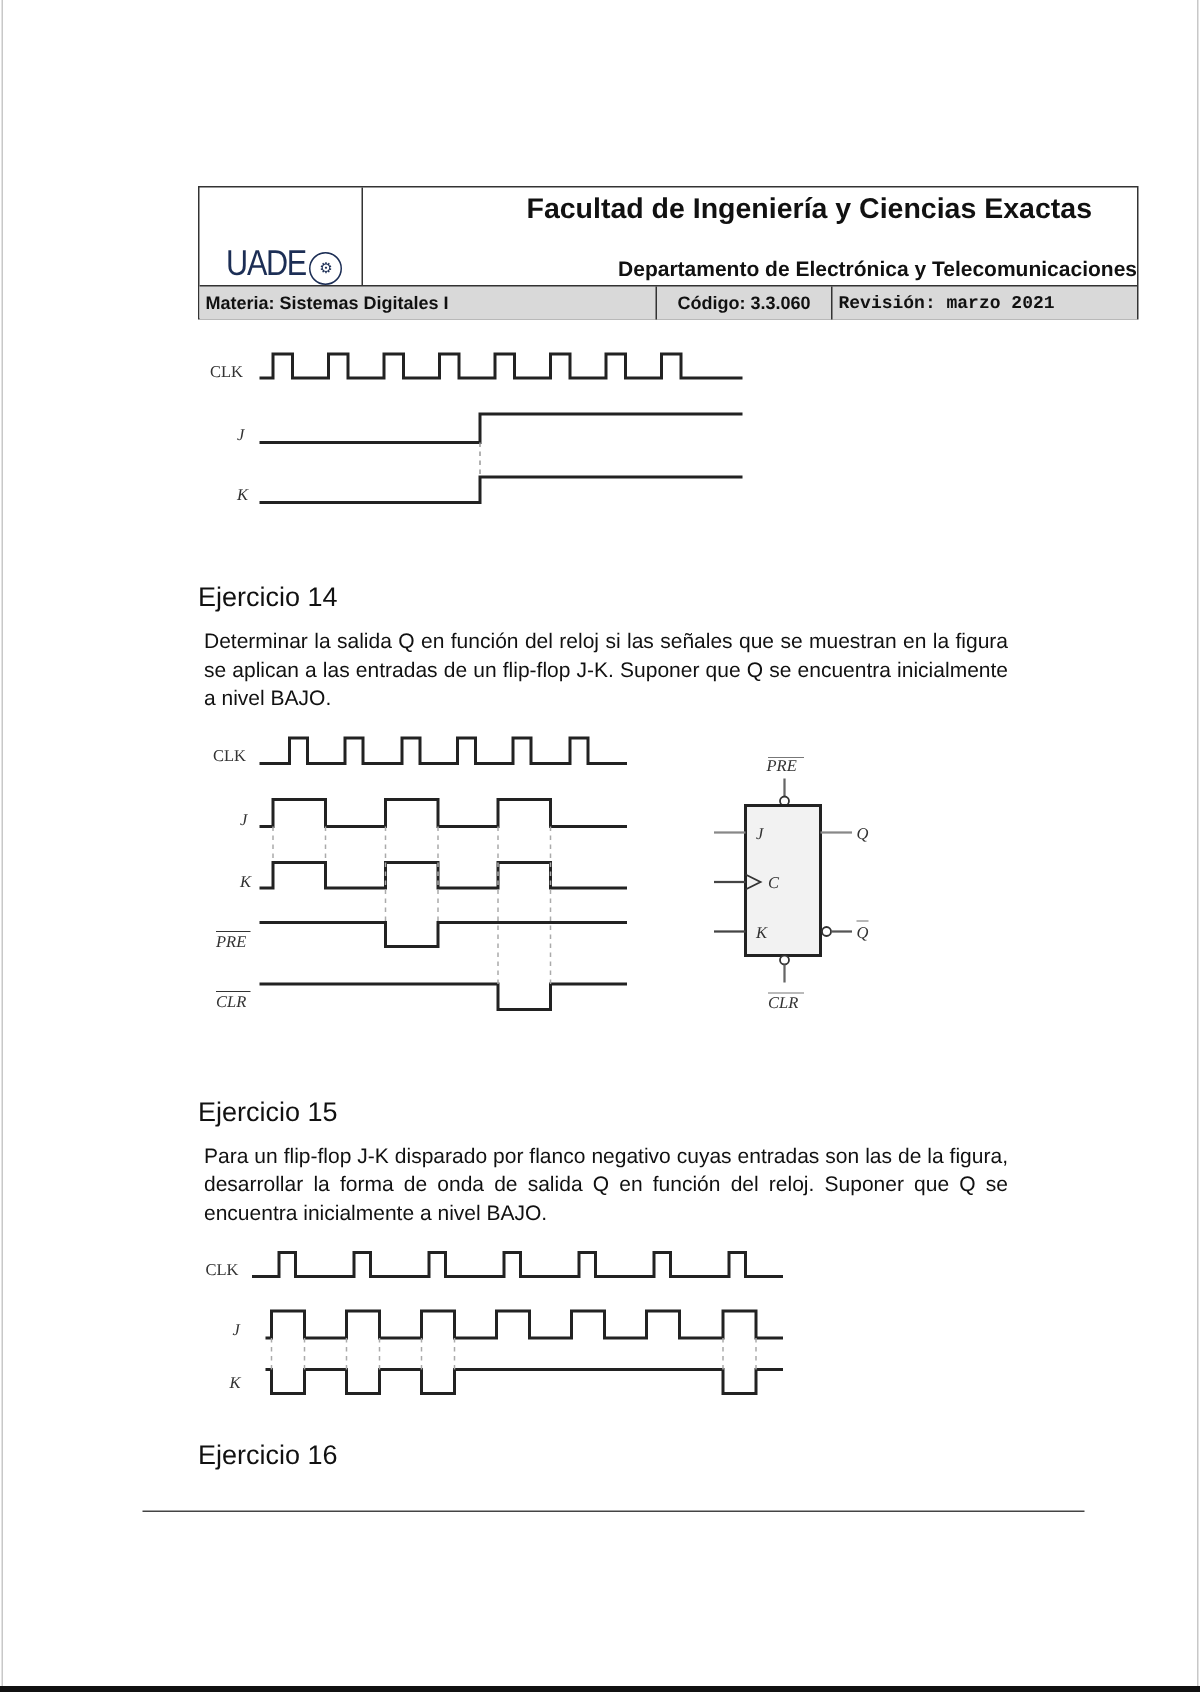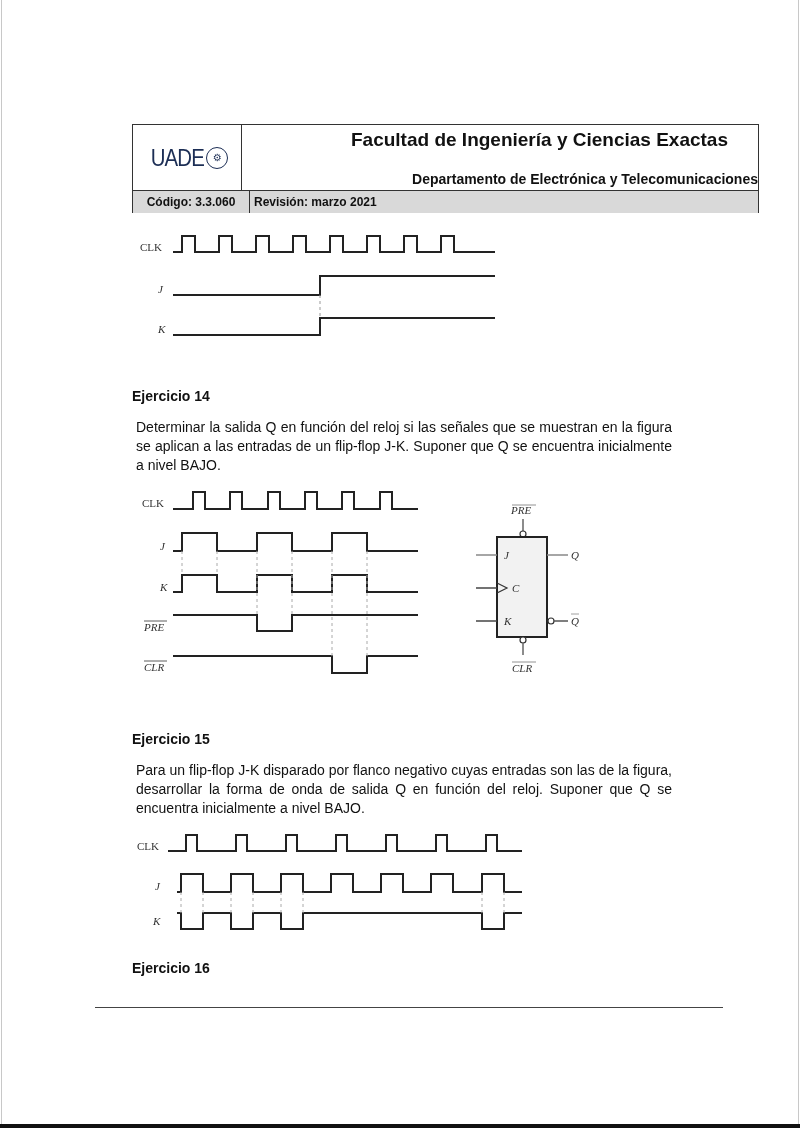--- a/index.html
+++ b/index.html
@@ -1,49 +1,50 @@
 <!DOCTYPE html>
 <html><head>
 <meta charset="utf-8">
 <style>
   html, body { margin:0; padding:0; background:#fff; }
   body { width:800px; height:1128px; position:relative; overflow:hidden; font-family:"Liberation Sans", sans-serif; color:#111; }
   .page-frame { position:absolute; left:1px; top:0; width:796px; height:1124px; border-left:1px solid #c8c8c8; border-right:1px solid #c8c8c8; }
   .bottom-bar { position:absolute; left:0; top:1124px; width:800px; height:4px; background:#111; }
   .hdr { position:absolute; left:132px; top:124px; width:627px; height:89px; border:1px solid #333; box-sizing:border-box; }
-  .hdr .logo-cell { position:absolute; left:0; top:0; width:108px; height:65px; border-right:1px solid #333; display:flex; align-items:center; justify-content:center; }
+  .hdr .logo-cell { position:absolute; left:0; top:0; width:108px; height:65px; border-right:1px solid #333; display:flex; align-items:flex-end; justify-content:center; }
   .logo-text { font-family:"Liberation Sans Narrow","Liberation Sans",sans-serif; font-size:24px; color:#1c2e55; letter-spacing:-1px; transform:scaleX(0.85); display:inline-block; }
   .logo-emblem { width:20px; height:20px; border:1.5px solid #1c2e55; border-radius:50%; margin-left:-2px; display:inline-flex; align-items:center; justify-content:center; font-size:10px; color:#1c2e55; }
   .hdr .title { position:absolute; left:108px; top:4px; width:517px; text-align:center; font-weight:bold; font-size:19px;margin-left:40px; }
   .hdr .subtitle { position:absolute; left:108px; top:46px; width:517px; text-align:right; font-weight:bold; font-size:14px; }
   .hdr .row2 { position:absolute; left:0; top:65px; width:625px; height:22px; border-top:1px solid #333; background:#d9d9d9; display:flex; font-size:12px; font-weight:bold; }
   .row2 div { padding:4px 4px 0 4px; box-sizing:border-box; height:22px; }
   .row2 .c1 { width:305px; border-right:1px solid #333; }
   .row2 .c2 { width:117px; border-right:1px solid #333;text-align:center; }
-  .row2 .c3 { flex:1; }
-  .ej-title { position:absolute; left:132px; font-weight:bold; font-size:14px; }
+  .row2 .c3 { flex:1;font-family:Liberation Mono, monospace; }
+  .ej-title { position:absolute; left:132px; font-weight:normal; font-size:18px; }
   .para { position:absolute; left:136px; width:536px; font-size:14px; line-height:19px; text-align:justify; }
   svg { position:absolute; overflow:visible; }
   .lbl { font-family:"Liberation Serif", serif; font-size:11px; fill:#333; }
   .lbl-i { font-family:"Liberation Serif", serif; font-size:11px; font-style:italic; fill:#333; }
   .footer-rule { position:absolute; left:95px; top:1007px; width:628px; height:1px; background:#444; }
 </style>
 </head>
 <body>
 
 <div class="page-frame"></div>
 
 <div class="hdr">
   <div class="logo-cell">
     <span class="logo-text">UADE</span>
     <span class="logo-emblem">⚙</span>
   </div>
   <div class="title">Facultad de Ingeniería y Ciencias Exactas</div>
   <div class="subtitle">Departamento de Electrónica y Telecomunicaciones</div>
   <div class="row2">
+    <div class="c1">Materia: Sistemas Digitales I</div>
     <div class="c2">Código: 3.3.060</div>
     <div class="c3">Revisión: marzo 2021</div>
   </div>
 </div>
 
 <svg style="left:130px;top:225px;" width="380" height="120">
   <text class="lbl" x="10" y="26">CLK</text>
   <text class="lbl-i" x="28" y="68">J</text>
   <text class="lbl-i" x="28" y="108">K</text>
   <polyline fill="none" stroke="#222" stroke-width="2" points="43,27 52,27 52,11 65,11 65,27 89,27 89,11 102,11 102,27 126,27 126,11 139,11 139,27 163,27 163,11 176,11 176,27 200,27 200,11 213,11 213,27 237,27 237,11 250,11 250,27 274,27 274,11 287,11 287,27 311,27 311,11 324,11 324,27 365,27"></polyline>

